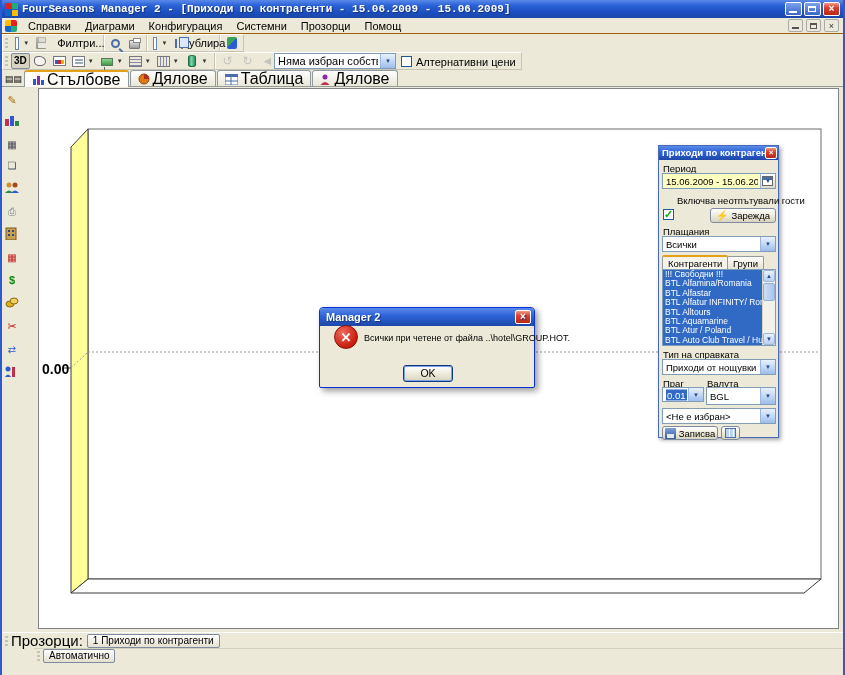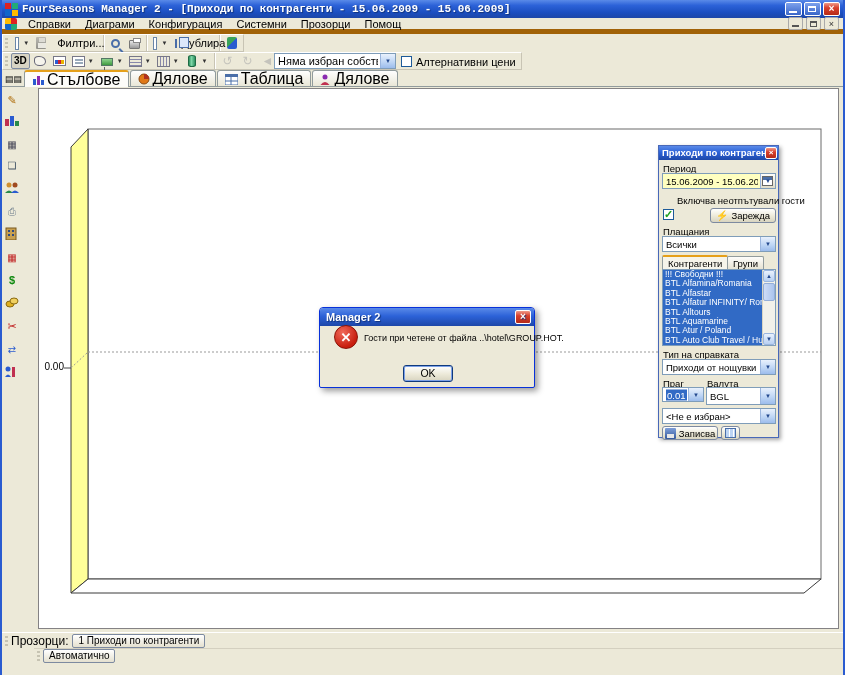--- a/index.html
+++ b/index.html
@@ -20,21 +20,21 @@
   .winbtns { margin-left:auto; display:flex; gap:2px; }
   .wbtn { width:17px; height:14px; border:1px solid #fff; border-radius:2px; position:relative;
     background:linear-gradient(#7da1ec,#3a66c8); }
   .wbtn.close { background:linear-gradient(#ef9a8a,#d8402c 40%,#b52a18); }
   .wbtn .mn { position:absolute; left:3px; bottom:2px; width:8px; height:2px; background:#fff; }
   .wbtn .rs1 { position:absolute; left:3px; top:3px; width:8px; height:6px; border:1px solid #fff; border-top-width:2px; }
   .wbtn .x { position:absolute; left:0; top:0; right:0; bottom:0; color:#fff; font-size:10px; line-height:13px; text-align:center; font-weight:bold; }
 
   
   .menubar { left:0; top:18px; width:100%; height:16px; background:#ece9d8; display:flex; align-items:center;
-    border-bottom:5px solid #a16207; }
+    border-bottom:1px solid #a16207; }
   .mdiicon { width:12px; height:12px; margin:0 4px 0 3px; border-radius:2px;
     background:conic-gradient(#d22 0 25%, #2a7 25% 50%, #16c 50% 75%, #fb0 75%); }
   .menuitem { padding:1px 7px; cursor:default; }
   .mdictrls { margin-left:auto; display:flex; gap:3px; margin-right:4px; color:#444; }
   .mdib { width:15px; height:13px; border:1px solid #aaa; background:#ece9d8; position:relative; border-radius:2px;}
   .mdib .mn { position:absolute; left:3px; bottom:2px; width:7px; height:2px; background:#555; }
   .mdib .rs1 { position:absolute; left:3px; top:3px; width:7px; height:6px; border:1px solid #555; border-top-width:2px; }
   .mdib .x { position:absolute; inset:0; font-size:9px; line-height:12px; text-align:center; color:#333; }
 
   
@@ -96,21 +96,21 @@
     background:linear-gradient(#fefefe,#e8e5d4); font-size:16px; }
   .mtab.active { background:#fdfcf9; border-top:2px solid #e5a01a; position:relative; z-index:2; }
   .tabline { position:absolute; left:0px; top:86px; width:841px; height:1px; background:#919b9c; }
 
   
   .licon { position:absolute; left:2px; width:16px; height:16px; border:1px solid transparent; border-radius:2px; }
   .licon span { position:absolute; inset:0; font-size:11px; line-height:15px; text-align:center; }
 
   
   .canvas { position:absolute; left:36px; top:88px; width:801px; height:541px; background:#fff; border:1px solid #848284; }
-  .axislbl { position:absolute; font-size:10px; color:#000; }
+  .axislbl { position:absolute; font-size:14px; color:#000;font-weight:bold; }
 
   
   .panel { position:absolute; left:656px; top:145px; width:121px; height:293px;
     background:#ece9d8; border:1px solid #4868b8; box-shadow:2px 2px 4px rgba(0,0,0,.35); }
   .ptitle { position:relative; height:14px; background:linear-gradient(180deg,#5a8ae8,#2c62d8 45%,#1d47a8);
     color:#fff; font-weight:bold; font-size:9.5px; line-height:14px; padding-left:3px; }
   .pclose { position:absolute; right:1px; top:1px; width:12px; height:12px; border:1px solid #fff; border-radius:2px;
     background:linear-gradient(#ef9a8a,#d8402c 40%,#b52a18); color:#fff; font-size:8px; line-height:10px; text-align:center; font-weight:bold; }
   .plabel { position:absolute; font-size:9.5px; white-space:nowrap; }
   .xbtn { position:absolute; background:linear-gradient(#ffffff,#ece9d8 55%,#d8d4c0); border:1px solid #7d8aa0; border-radius:3px;
@@ -148,21 +148,21 @@
     background:radial-gradient(circle at 35% 30%, #f06a5a, #c81e0e 70%); border:1px solid #8a1408; color:#fff;
     font-size:13px; font-weight:bold; text-align:center; line-height:23px; }
   .dmsg { position:absolute; left:44px; top:25px; right:6px; font-size:9px; white-space:nowrap; }
   .okbtn { position:absolute; left:83px; top:57px; width:50px; height:17px;
     background:linear-gradient(#ffffff,#ece9d8 55%,#d8d4c0); border:1px solid #103a7c; border-radius:3px;
     box-shadow:0 0 0 1px #7da1e8 inset; font-size:10.5px; text-align:center; line-height:15px; }
 
   
   .winrow { position:absolute; left:0; top:632px; width:841px; height:16px; background:#ece9d8; border-top:1px solid #fff; display:flex; align-items:center; }
   .winrow .grip2 { width:3px; height:10px; margin:0 3px; background:repeating-linear-gradient(180deg,#c6c3b2 0 2px,transparent 2px 4px); }
-  .wlabel { font-size:12px; margin-right:4px; }
+  .wlabel { font-size:15px; margin-right:4px; }
   .wbutton { height:14px; padding:0 5px; border:1px solid #7d8aa0; border-radius:2px;
     background:linear-gradient(#fff,#e4e0cf); font-size:10px; line-height:12px; }
   .autorow { position:absolute; left:0; top:648px; width:841px; height:15px; background:#ece9d8; border-top:1px solid #d4d0c0; display:flex; align-items:center;margin-left:32px; }
   .statusbar { position:absolute; left:0; top:663px; width:841px; height:12px;
     background:linear-gradient(#e8eefb,#bfd2f0); border-top:1px solid #9ab5de; font-size:9.5px; line-height:11px; padding-left:4px; }
 </style>
 </head>
 <body>
 
 <div id="app">
@@ -484,21 +484,21 @@
       <span class="ic-grid2"></span>
     </div>
   </div>
 
   <div class="dialog">
     <div class="dtitle">
       <span>Manager 2</span>
       <div class="dclose">×</div>
     </div>
     <div class="erricon">✕</div>
-    <div class="dmsg">Гости при четене от файла ..\hotel\GROUP.HOT.</div>
+    <div class="dmsg">Всички при четене от файла ..\hotel\GROUP.HOT.</div>
     <div class="okbtn">OK</div>
   </div>
 
   <div class="winrow">
     <div class="grip2"></div>
     <span class="wlabel">Прозорци:</span>
     <div class="wbutton">1 Приходи по контрагенти</div>
   </div>
   <div class="autorow">
     <div class="grip2" style="width:3px;height:10px;margin:0 3px;background:repeating-linear-gradient(180deg,#c6c3b2 0 2px,transparent 2px 4px)"></div>

